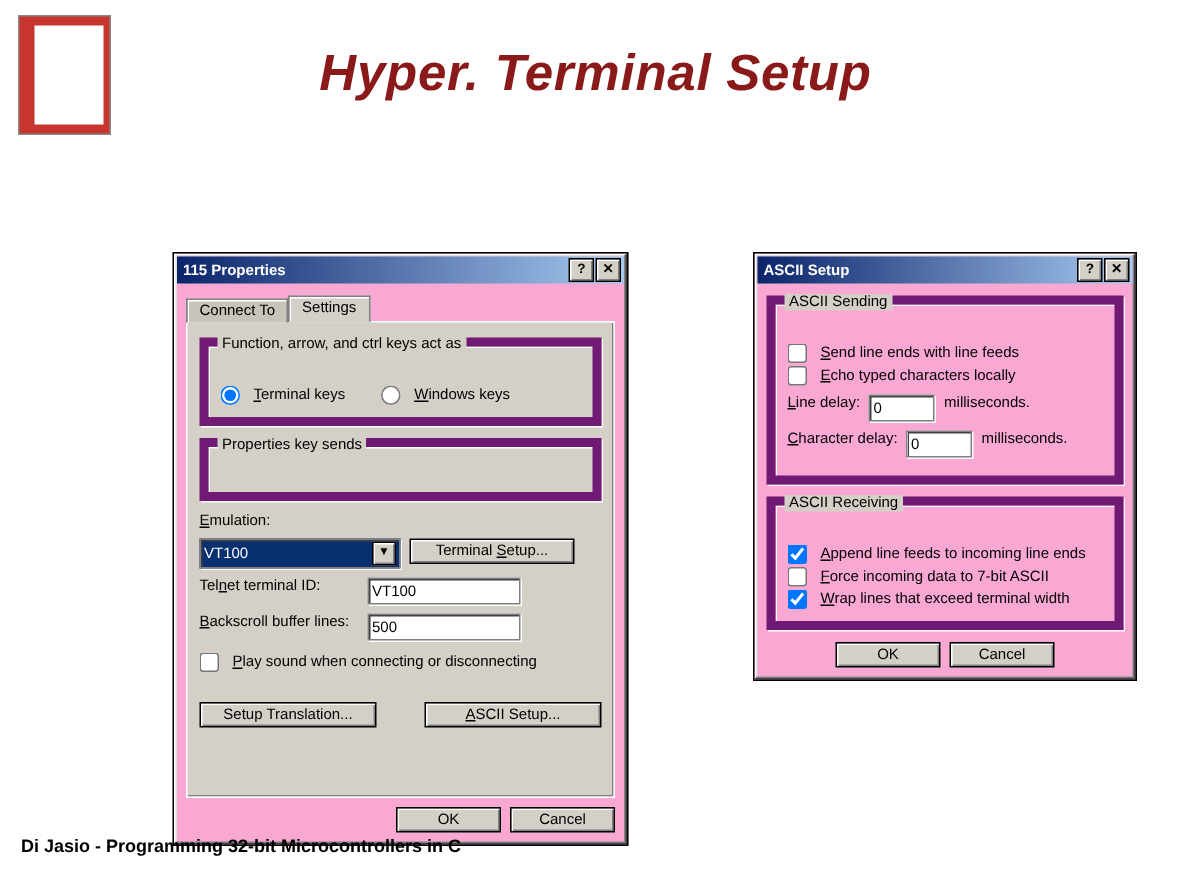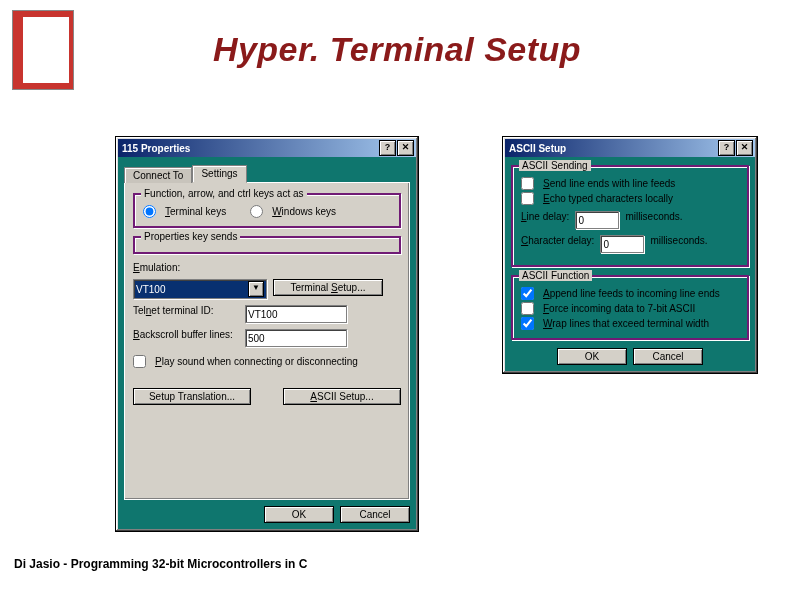--- a/index.html
+++ b/index.html
@@ -47,25 +47,26 @@
   position: absolute;
   left: 14px;
   bottom: 24px;
   font-size: 12px;
   font-weight: bold;
   color: #000;
 }
 
 .dialog {
   position: absolute;
-  background: #0f766e;
+  background: #f9a8d4;
   border: 1px solid #000;
   box-shadow: inset -1px -1px 0 #404040, inset 1px 1px 0 #fff, inset -2px -2px 0 #808080, inset 2px 2px 0 #dfdfdf;
   font-family: Tahoma, Arial, sans-serif;
   font-size: 10px;
+  margin-top: 32px;
 }
 .titlebar {
   height: 18px;
   background: linear-gradient(to right, #0a246a, #a6caf0);
   display: flex;
   align-items: center;
   justify-content: space-between;
   padding: 0 2px;
   margin: 2px;
 }
@@ -120,23 +121,23 @@
 }
 .tab-panel {
   border: 1px solid #fff;
   box-shadow: inset -1px -1px 0 #808080;
   padding: 10px 8px;
   background: #d4d0c8;
   position: relative;
   z-index: 1;
 }
 .groupbox {
-  border: 2px solid #701a75;
+  border: 6px solid #701a75;
   box-shadow: 1px 1px 0 #fff, inset 1px 1px 0 #fff;
-  padding: 8px 8px 6px 8px;
+  padding: 24px 8px 6px 8px;
   margin-bottom: 8px;
   position: relative;
 }
 .groupbox-title {
   position: absolute;
   top: -7px;
   left: 6px;
   background: #d4d0c8;
   padding: 0 3px;
   font-size: 10px;
@@ -309,21 +310,21 @@
         <input class="text-input" style="width: 38px;" value="0">
         <span class="label">milliseconds.</span>
       </div>
       <div class="field-row">
         <span class="label"><span class="u">C</span>haracter delay:</span>
         <input class="text-input" style="width: 38px;" value="0">
         <span class="label">milliseconds.</span>
       </div>
     </div>
     <div class="groupbox">
-      <div class="groupbox-title">ASCII Function</div>
+      <div class="groupbox-title">ASCII Receiving</div>
       <label class="check-row">
         <input type="checkbox" checked="" style="">
         <span><span class="u">A</span>ppend line feeds to incoming line ends</span>
       </label>
       <label class="check-row">
         <input type="checkbox" style="">
         <span><span class="u">F</span>orce incoming data to 7-bit ASCII</span>
       </label>
       <label class="check-row">
         <input type="checkbox" checked="" style="">

